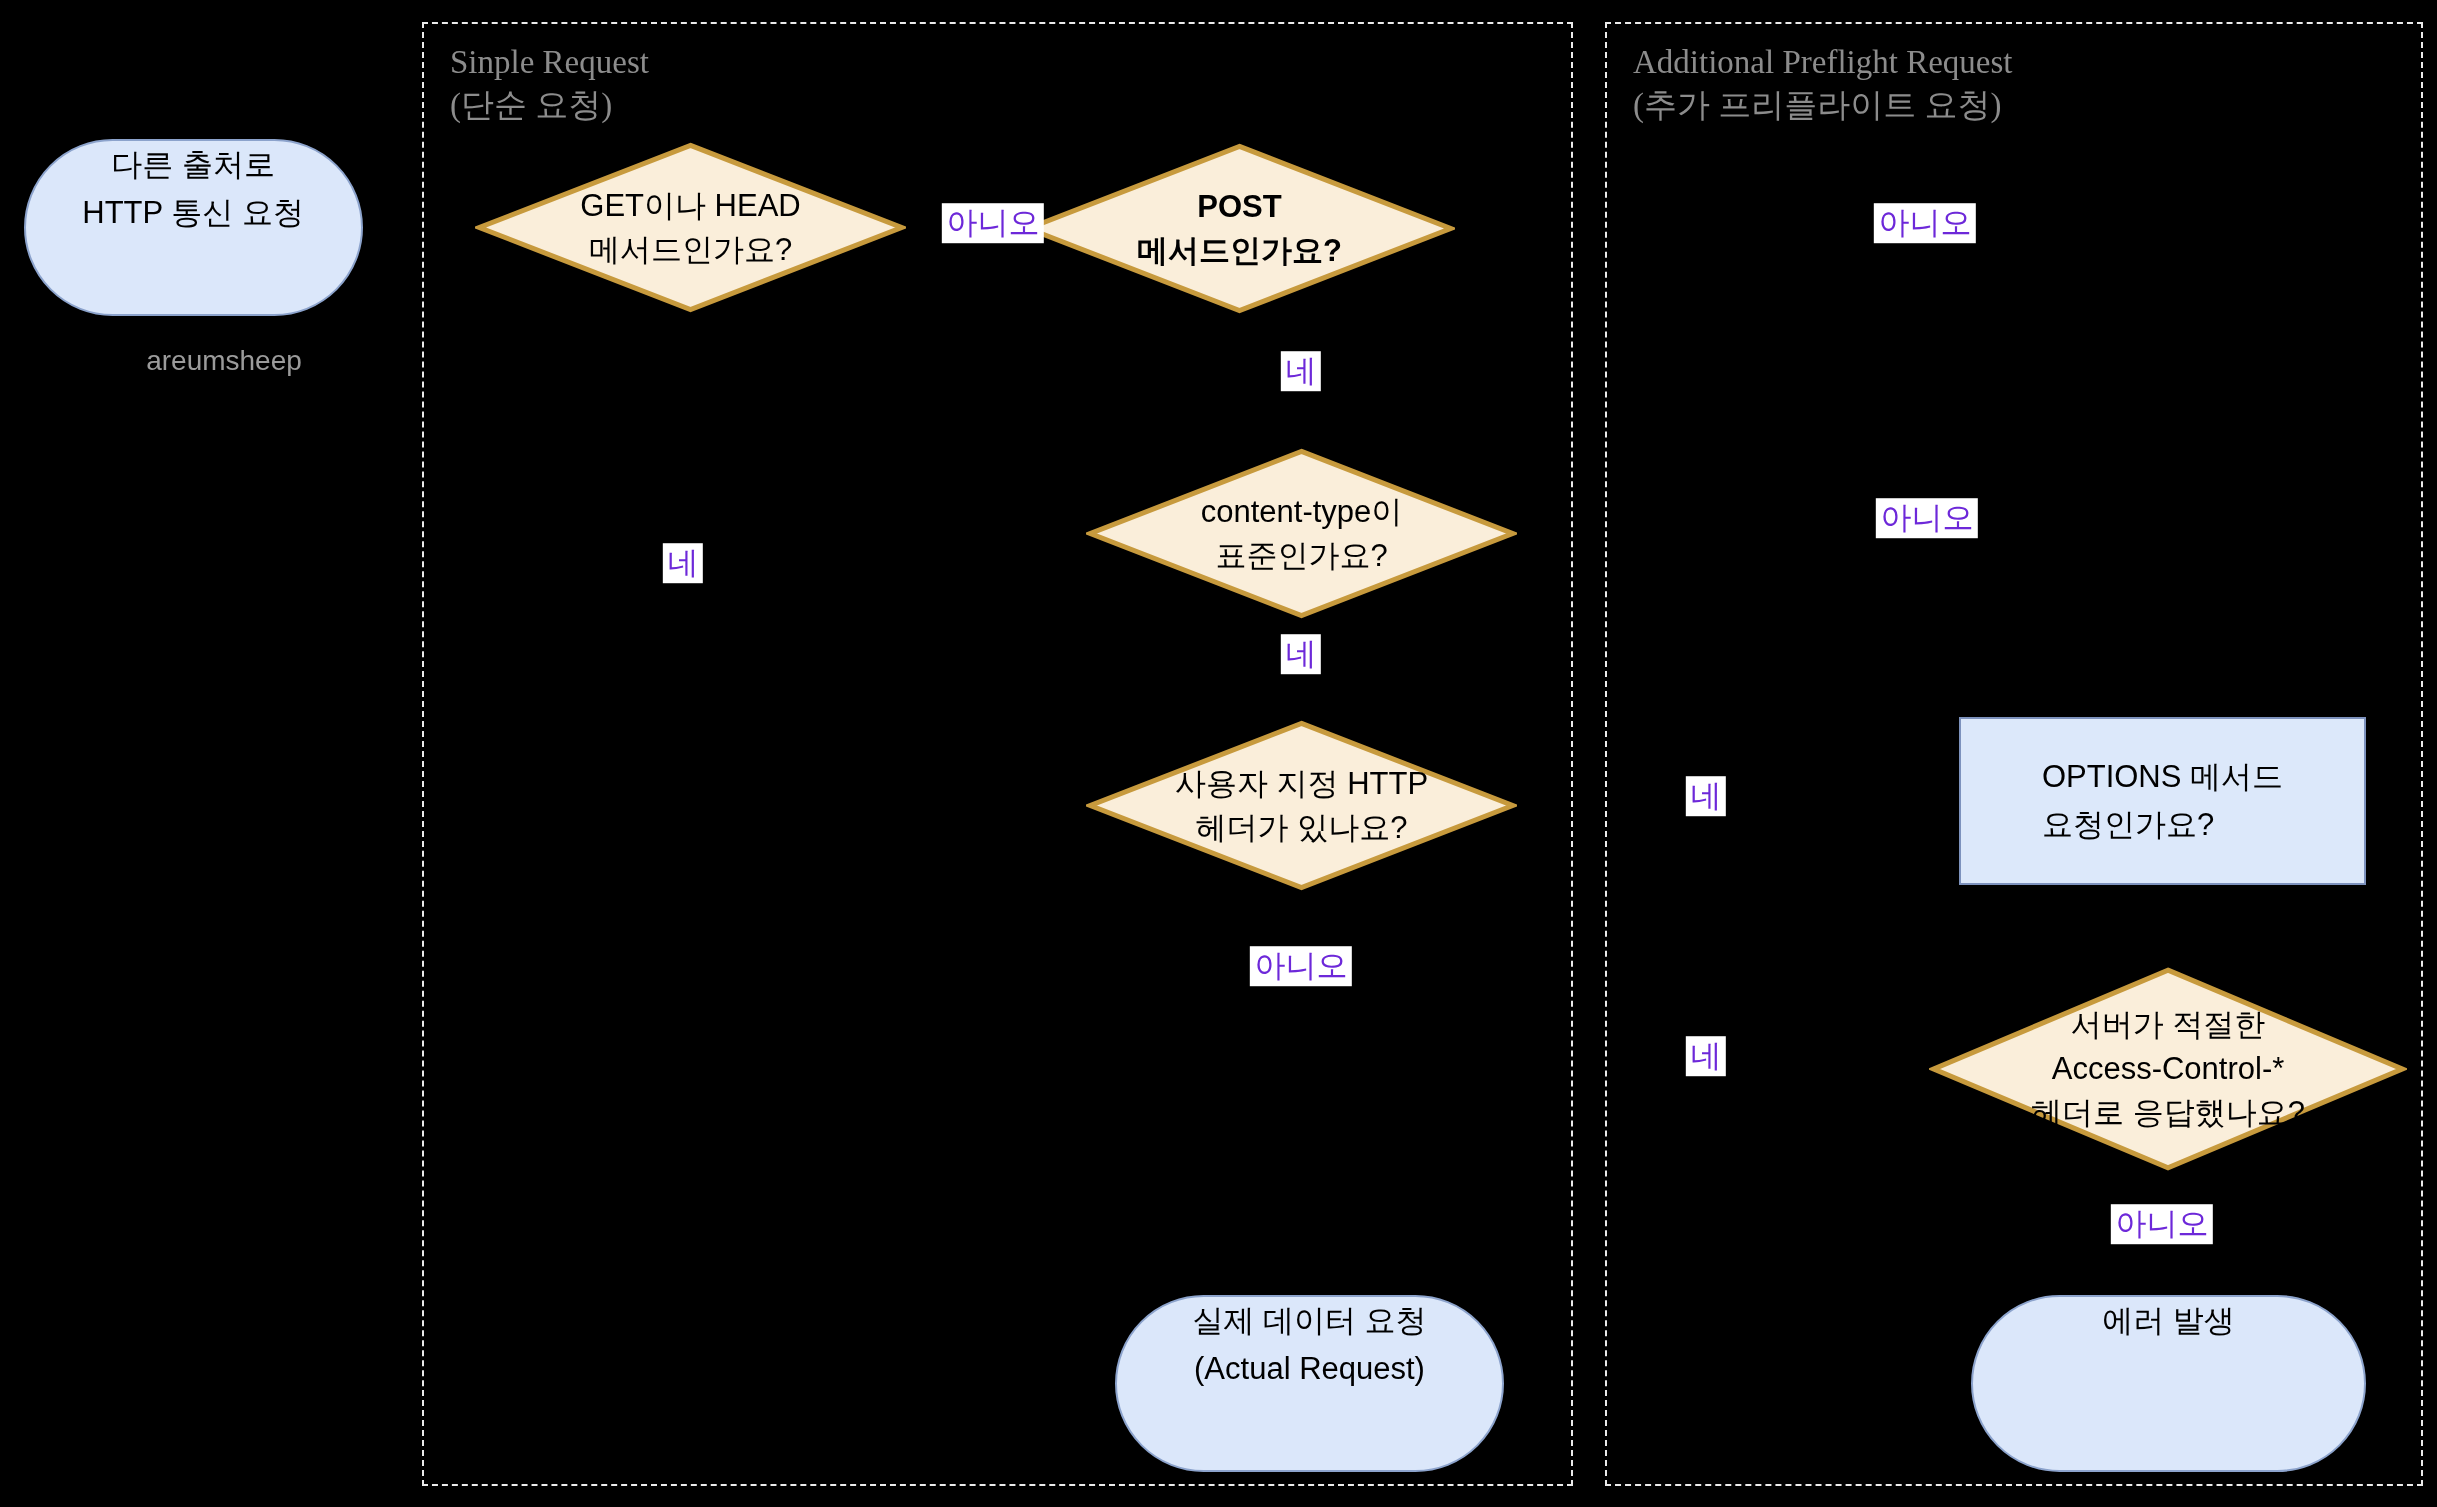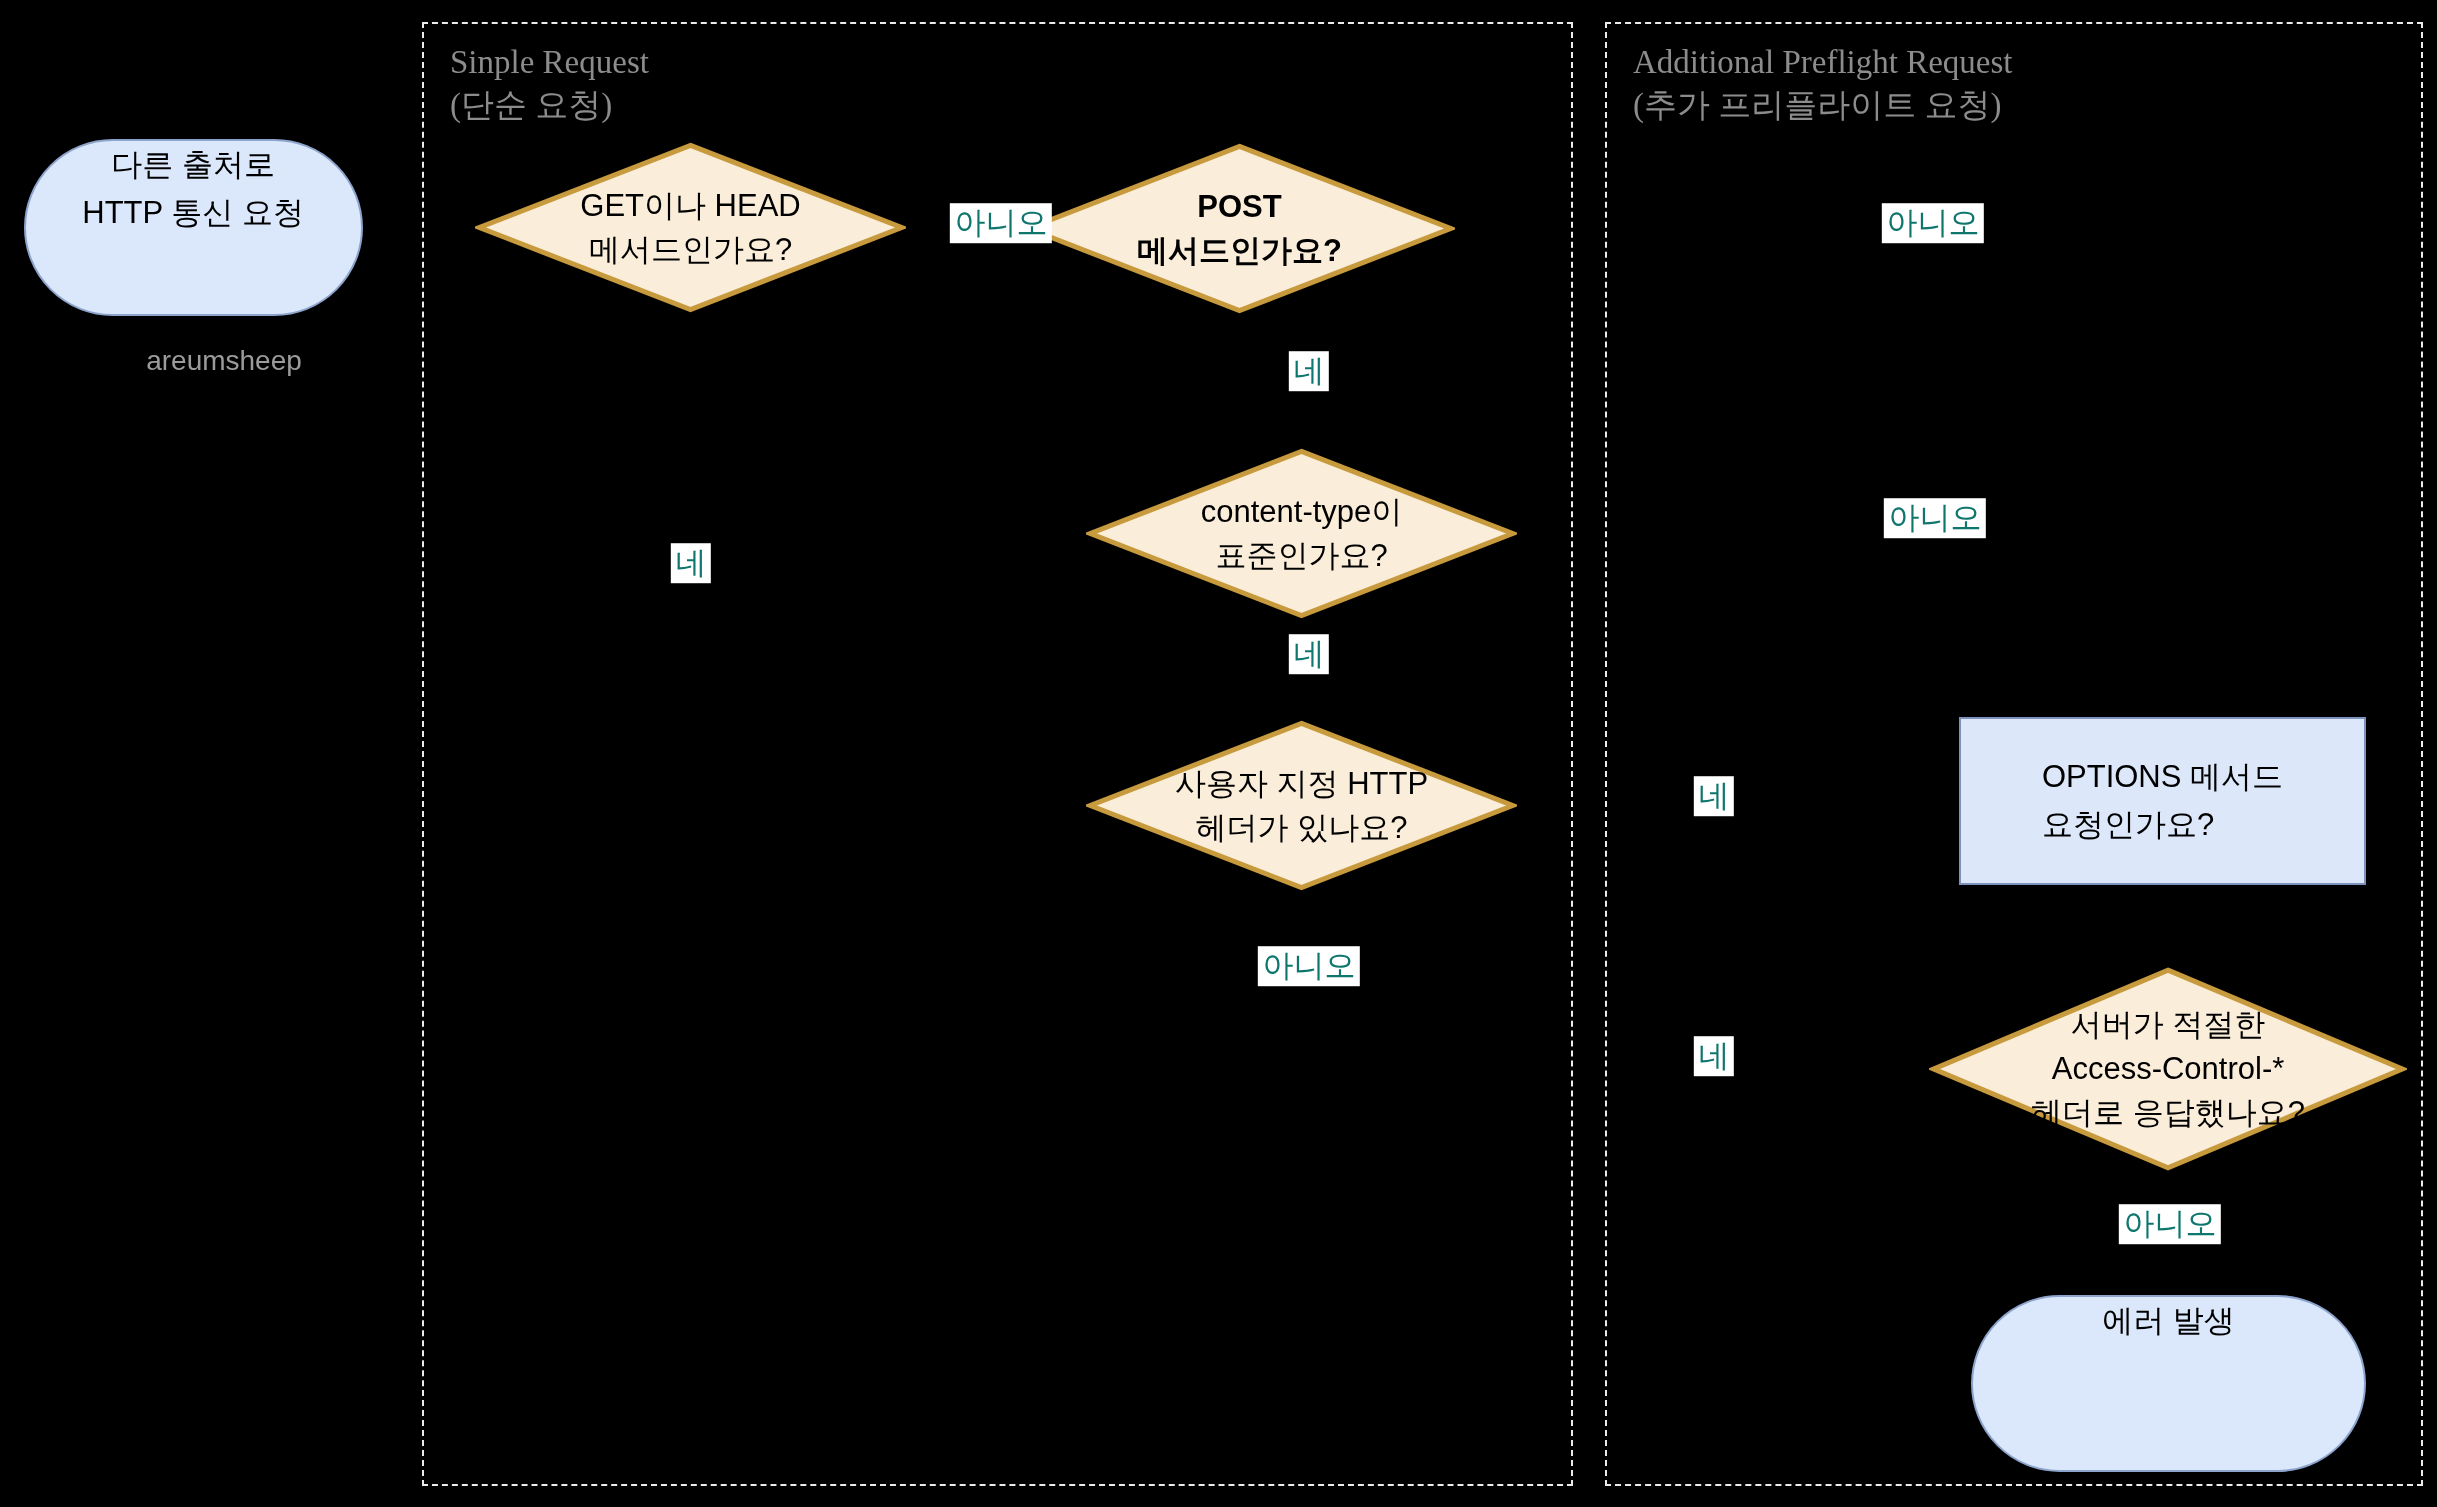--- a/index.html
+++ b/index.html
@@ -91,26 +91,25 @@
     font-size: 31px;
     line-height: 1.42;
     white-space: pre-line;
   }
 
   
   .chip {
     position: absolute;
     transform: translate(-50%, -50%);
     background: #ffffff;
-    color: #0f766e;
+    color: #6d28d9;
     font-size: 31px;
     line-height: 1.2;
     padding: 1.2px 4.7px;
     white-space: nowrap;
-    margin-left: 8px;
   }
 
   .watermark {
     position: absolute;
     color: #9b9b9b;
     font-size: 28px;
     text-align: center;
   }
 </style>
 </head>
@@ -154,20 +153,24 @@
   </div>
 
   <div class="diamond" style="left:1086px; top:720px; width:431px; height:171px;">
     <svg viewBox="0 0 200 100" preserveAspectRatio="none">
       <polygon points="100,2 198,50 100,98 2,50"></polygon>
     </svg>
     <div class="node-text">사용자 지정 HTTP
 헤더가 있나요?</div>
   </div>
 
+  <div class="stadium" style="left:1115px; top:1295px; width:389px; height:177px;">
+    <span>실제 데이터 요청
+(Actual Request)</span>
+  </div>
 
   <div class="group" style="left:1605px; top:22px; width:818px; height:1464px;">
     <div class="group-title">Additional Preflight Request
 (추가 프리플라이트 요청)</div>
   </div>
 
   <div class="process" style="left:1959px; top:717px; width:407px; height:168px;">
     <span>OPTIONS 메서드
 요청인가요?</span>
   </div>

